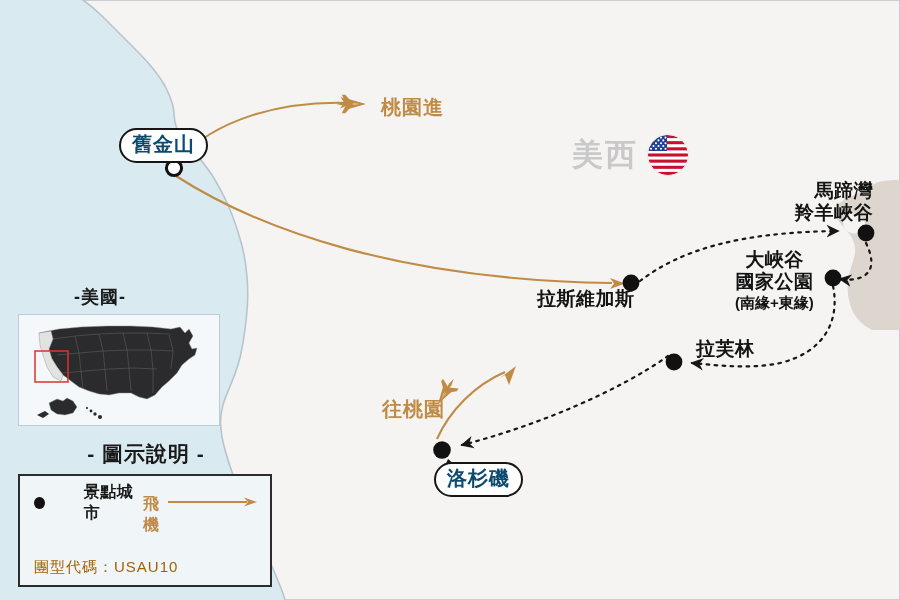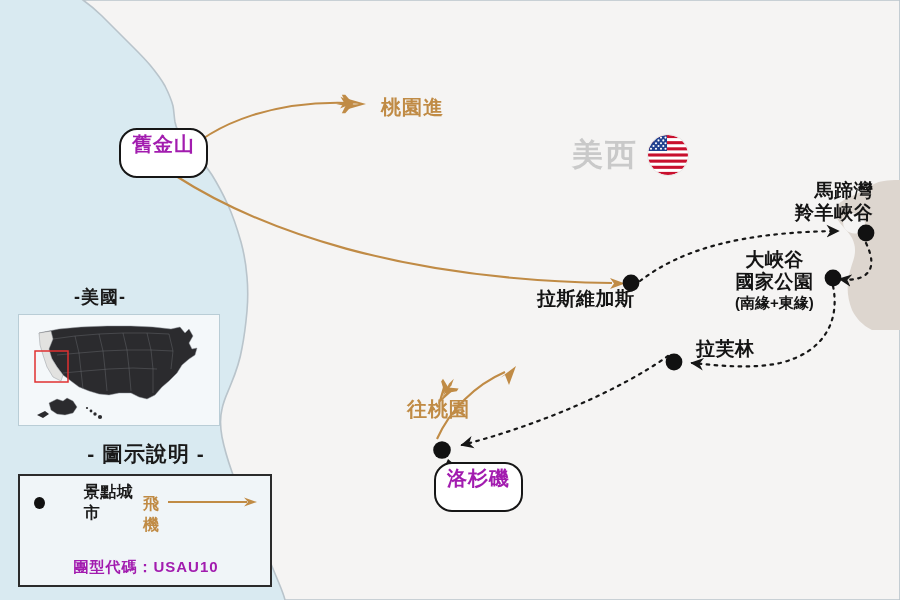--- a/index.html
+++ b/index.html
@@ -7,22 +7,22 @@
     width:900px;height:600px;overflow:hidden;
     font-family:"Liberation Sans","DejaVu Sans",sans-serif;
     background:#f5f4f3;
   }
   #stage{position:relative;width:900px;height:600px;overflow:hidden;background:#f5f4f3;}
   #mapsvg{position:absolute;left:0;top:0;width:900px;height:600px;}
 
   
   .bubble{
     position:absolute;background:#ffffff;border:2.5px solid #161616;
-    border-radius:18px;padding:3px 11px 20px;font-size:20px;font-weight:bold;
-    color:#a21caf;letter-spacing:1px;white-space:nowrap;line-height:1.15;
+    border-radius:18px;padding:3px 11px 5px;font-size:20px;font-weight:bold;
+    color:#0c4a6e;letter-spacing:1px;white-space:nowrap;line-height:1.15;
   }
 
   .city-plain{position:absolute;font-size:19px;font-weight:bold;color:#141414;
     white-space:nowrap;letter-spacing:.5px;text-align:right;line-height:1.18;}
   .city-plain .sub{font-size:15px;display:block;letter-spacing:0;}
 
   .air-label{position:absolute;font-size:20px;font-weight:bold;color:#c08b45;
     white-space:nowrap;letter-spacing:1px;}
 
   
@@ -42,21 +42,21 @@
   #legend-box{width:254px;height:113px;background:#f0f5f8;border:2px solid #2b2b2b;
               box-sizing:border-box;padding:11px 12px 0 14px;}
   .lg-row{display:flex;align-items:center;height:32px;}
   .lg-cell{display:flex;align-items:center;}
   .lg-cell.a{width:122px;gap:30px;}
   .dot-f{width:12px;height:12px;border-radius:50%;background:#111;margin-right:9px;}
   .dot-o{width:11px;height:11px;border-radius:50%;border:2px solid #111;background:#fff;margin-right:8px;}
   .lg-text{font-size:16px;font-weight:bold;color:#1a1a1a;letter-spacing:.5px;}
   .lg-text.tan{color:#c08b45;margin-top:24px;}
   .lg-line{margin-left:6px;}
-  #lg-code{font-size:15px;font-weight:bold;color:#a21caf;letter-spacing:1px;padding-top:7px;text-align:center;}
+  #lg-code{font-size:15px;font-weight:normal;color:#a16207;letter-spacing:1px;padding-top:7px;}
 </style>
 </head>
 <body>
 
 <div id="stage">
 
   <svg id="mapsvg" viewBox="0 0 900 600">
     <defs>
       <marker id="arrowTan" viewBox="0 0 10 10" refX="8" refY="5" markerWidth="7" markerHeight="7" orient="auto-start-reverse">
         <path d="M0,1 L9,5 L0,9 L2.6,5 Z" fill="#c08b45"></path>
@@ -201,21 +201,21 @@
     <div>大峽谷</div>
     <div>國家公園</div>
     <span class="sub">(南緣+東緣)</span>
   </div>
 
   <div class="city-plain" style="left:680px;top:338px;margin-left:16px;">拉芙林</div>
 
   <div class="bubble" style="left:434px;top:462px;text-align:right;">洛杉磯</div>
 
   <div class="air-label" style="left:381px;top:94px;">桃園進</div>
-  <div class="air-label" style="left:407px;top:396px;">往桃園</div>
+  <div class="air-label" style="left:382px;top:396px;">往桃園</div>
 
   <div id="inset-wrap">
     <div id="inset-title">-美國-</div>
     <div id="inset-box">
       <svg viewBox="0 0 200 110" width="200" height="110">
         <rect x="0" y="0" width="200" height="110" fill="#f4f8fa"></rect>
 
         <path fill="#2b2b2e" stroke="#8e9297" stroke-width="0.45" d="M 20,18 L 40,14 L 62,12 L 88,11 L 112,11 L 134,12 L 152,14 L 161,12
              L 166,18 L 170,14 L 174,21 L 170,28 L 173,34 L 178,33 L 176,40 L 170,44
              L 163,50 L 158,58 L 150,66 L 143,72 L 136,80 L 128,84 L 120,82 L 112,78

